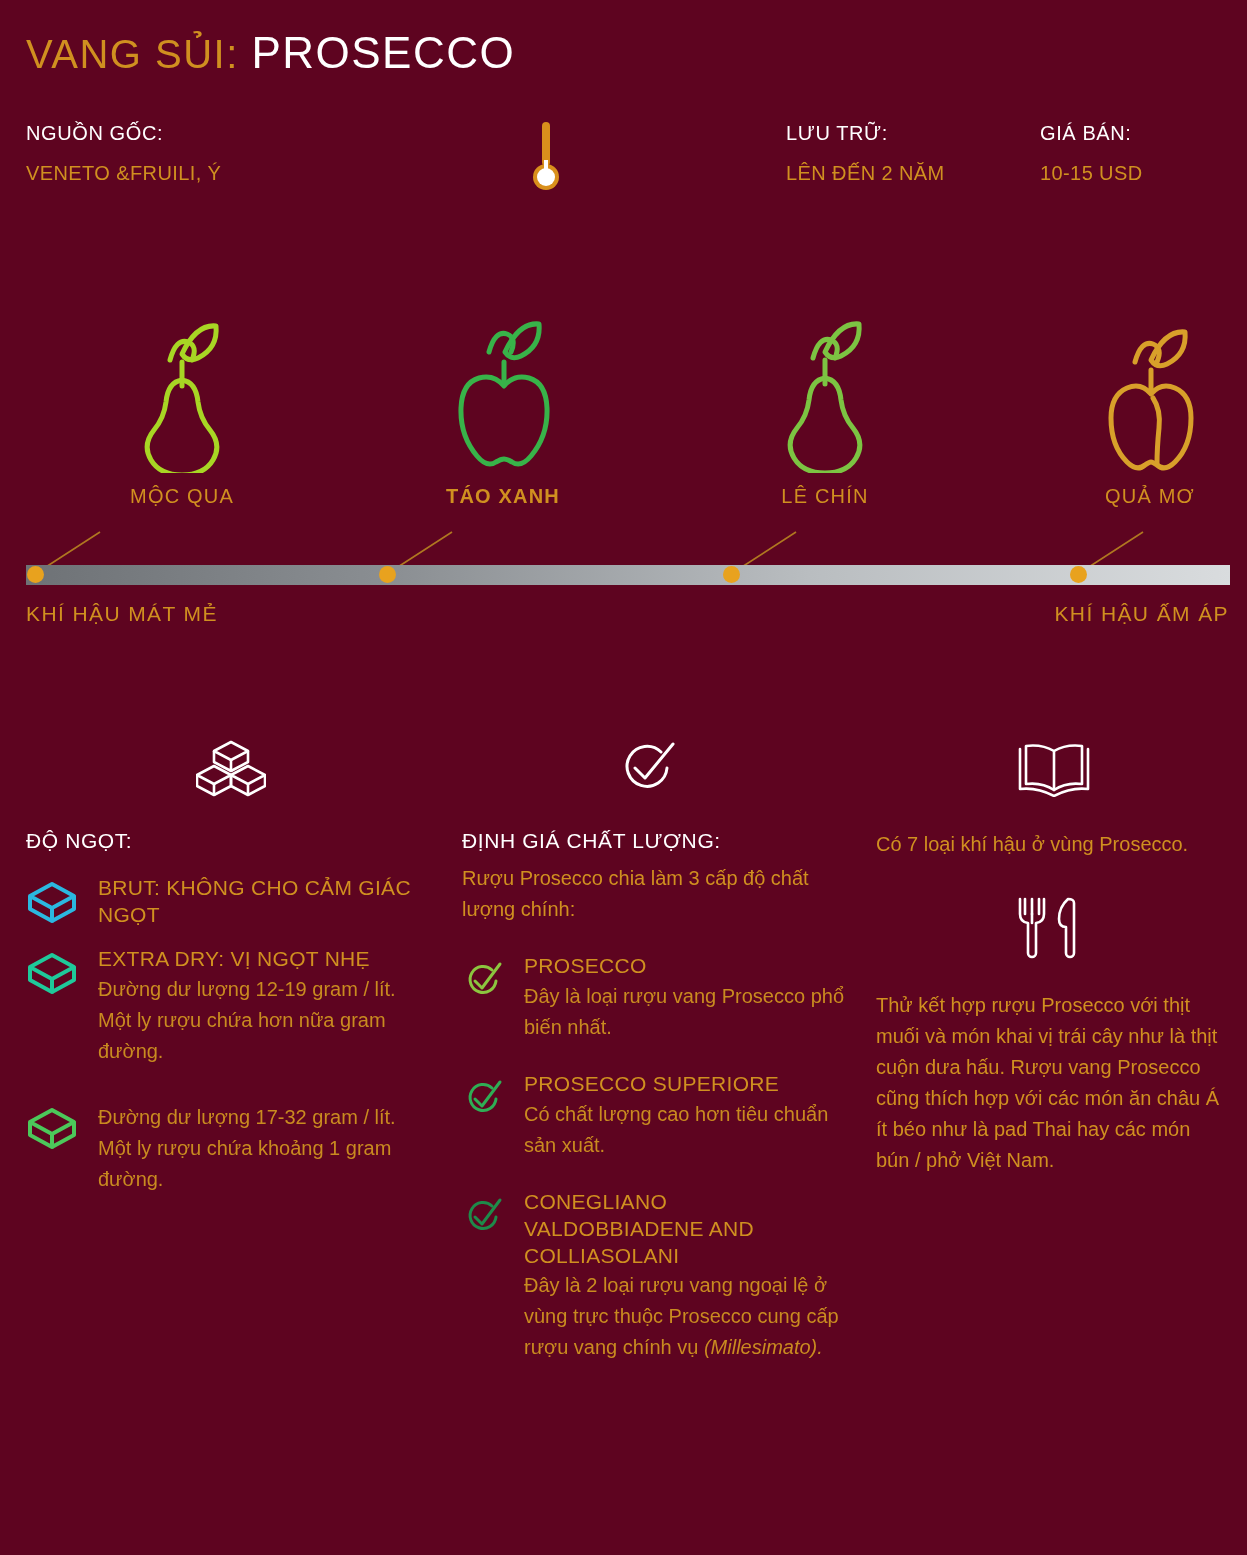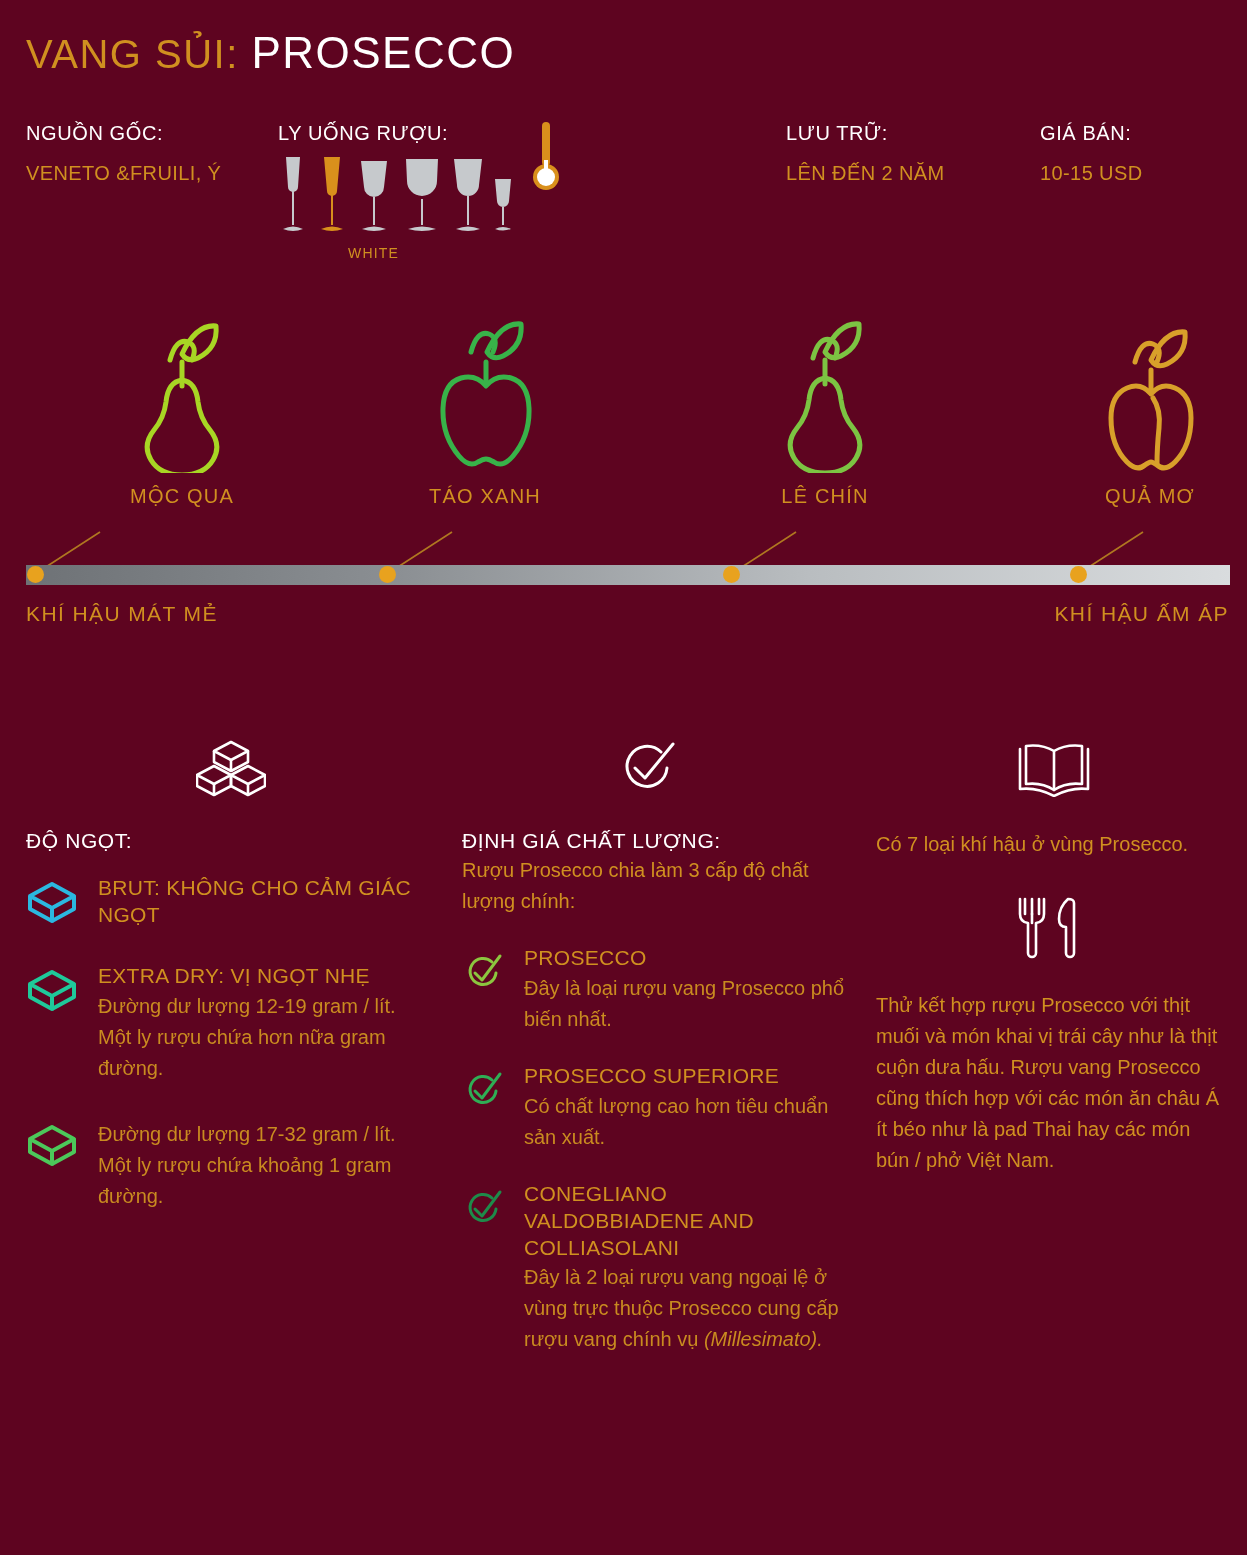--- a/index.html
+++ b/index.html
@@ -60,21 +60,21 @@
                position: absolute; left: 70px; top: 90px; }
 
   
   .fruits { position: absolute; left: 0; top: 318px; width: 1247px; height: 200px; }
   .fruit { position: absolute; width: 220px; text-align: center; }
   .fruit-label {
     color: #D09020; font-size: 20px; letter-spacing: 1.2px;
     margin-top: 8px; white-space: nowrap;
   }
   #fruit-0 { left: 72px; }
-  #fruit-1 { left: 375px; }
+  #fruit-1 { left: 393px; font-weight: bold; }
   #fruit-2 { left: 715px; }
   #fruit-3 { left: 1040px; }
 
   
   .climate { position: absolute; left: 0; top: 520px; width: 1247px; height: 130px; }
   .leaders { position: absolute; left: 0; top: 0; width: 1247px; height: 60px; }
   .bar {
     position: absolute; left: 26px; top: 45px; width: 1204px; height: 20px;
     background: linear-gradient(to right, #6E7276 0%, #8A8E92 30%, #B9BDC0 65%, #D9DCDE 100%);
   }
@@ -101,21 +101,21 @@
   .col-icon { height: 68px; display: flex; align-items: center; justify-content: center; }
   #col-sweet .col-icon { justify-content: flex-start; padding-left: 170px; }
   #col-quality .col-icon { justify-content: flex-start; padding-left: 155px; }
   #col-climate .col-icon { justify-content: flex-start; padding-left: 140px; }
 
   .col-heading {
     color: #FFFFFF; font-size: 21px; letter-spacing: 0.6px;
     margin-top: 26px; white-space: nowrap;
   }
   .col-intro {
-    color: #D09020; font-size: 20px; line-height: 1.55; margin-top: 2px;
+    color: #D09020; font-size: 20px; line-height: 1.55; margin-top: 10px;
   }
 
   .entry { display: flex; gap: 14px; margin-top: 28px; }
   .entry-icon { flex: 0 0 auto; width: 48px; padding-top: 8px; }
   .entry-body { flex: 1 1 auto; }
   .entry-title {
     color: #D09020; font-size: 21px; line-height: 1.28; letter-spacing: 0.3px;
   }
   .entry-desc {
     color: #C98B20; font-size: 20px; line-height: 1.55; margin-top: 1px;
@@ -139,50 +139,20 @@
     <span class="t-white">PROSECCO</span>
   </div>
 
   <div class="facts">
 
     <div class="fact" id="fact-origin">
       <div class="fact-label">NGUỒN GỐC:</div>
       <div class="fact-value">VENETO &amp;FRUILI, Ý</div>
     </div>
 
-    <div class="fact" id="fact-glass">
-      <div class="fact-label">LY UỐNG RƯỢU:</div>
-      <div class="glasses">
-
-        <svg class="glass" style="left:0px;" width="30" height="80" viewBox="0 0 30 80">
-          <path fill="#C6C9CC" d="M8 2 h14 l-2 30 a5 5 0 0 1 -10 0 z M14 36 h2 v34 h-2z M5 74 q10 -5 20 0 q-10 4 -20 0z"></path>
-        </svg>
-
-        <svg class="glass" style="left:39px;" width="30" height="80" viewBox="0 0 30 80">
-          <path fill="#D9901C" d="M7 2 h16 l-3 34 a5 5 0 0 1 -10 0 z M14 38 h2 v32 h-2z M4 74 q11 -5 22 0 q-11 4 -22 0z"></path>
-        </svg>
-
-        <svg class="glass" style="left:78px;" width="36" height="80" viewBox="0 0 36 80">
-          <path fill="#C6C9CC" d="M5 6 h26 l-3 26 a10 10 0 0 1 -20 0z M17 38 h2 v32 h-2z M6 74 q12 -5 24 0 q-12 4 -24 0z"></path>
-        </svg>
-
-        <svg class="glass" style="left:122px;" width="44" height="80" viewBox="0 0 44 80">
-          <path fill="#C6C9CC" d="M6 4 h32 l-1 22 a15 15 0 0 1 -30 0z M21 44 h2 v26 h-2z M8 74 q14 -5 28 0 q-14 4 -28 0z"></path>
-        </svg>
-
-        <svg class="glass" style="left:172px;" width="36" height="80" viewBox="0 0 36 80">
-          <path fill="#C6C9CC" d="M4 4 h28 l-3 26 a11 11 0 0 1 -22 0z M17 38 h2 v32 h-2z M6 74 q12 -5 24 0 q-12 4 -24 0z"></path>
-        </svg>
-
-        <svg class="glass" style="left:213px; bottom:0;" width="24" height="58" viewBox="0 0 24 58">
-          <path fill="#C6C9CC" d="M4 2 h16 l-2 22 a6 6 0 0 1 -12 0z M11 28 h2 v20 h-2z M4 52 q8 -4 16 0 q-8 3 -16 0z"></path>
-        </svg>
-        <div class="glass-cap">WHITE</div>
-      </div>
-    </div>
 
     <div class="fact" id="fact-temp">
       <div class="temp-row">
         <svg width="26" height="76" viewBox="0 0 26 76" style="margin-top:-2px;">
           <rect x="9" y="2" width="8" height="44" rx="4" fill="#D9901C"></rect>
           <circle cx="13" cy="57" r="13" fill="#D9901C"></circle>
           <circle cx="13" cy="57" r="9" fill="#FFFFFF"></circle>
           <rect x="11" y="40" width="4" height="14" fill="#FFFFFF"></rect>
         </svg>
       </div>
@@ -297,21 +267,21 @@
               <path d="M4 15 v13 L26 40 v-13"></path>
               <path d="M48 15 v13 L26 40"></path>
             </g>
           </svg>
         </div>
         <div class="entry-body">
           <div class="entry-title">BRUT: KHÔNG CHO CẢM GIÁC NGỌT</div>
         </div>
       </div>
 
-      <div class="entry" style="margin-top:32px;">
+      <div class="entry" style="margin-top:15px;">
         <div class="entry-icon">
           <svg width="52" height="46" viewBox="0 0 52 46">
             <g fill="none" stroke="#1FC99A" stroke-width="4" stroke-linejoin="round">
               <path d="M26 3 L48 15 L26 27 L4 15 Z"></path>
               <path d="M4 15 v13 L26 40 v-13"></path>
               <path d="M48 15 v13 L26 40"></path>
             </g>
           </svg>
         </div>
         <div class="entry-body">

